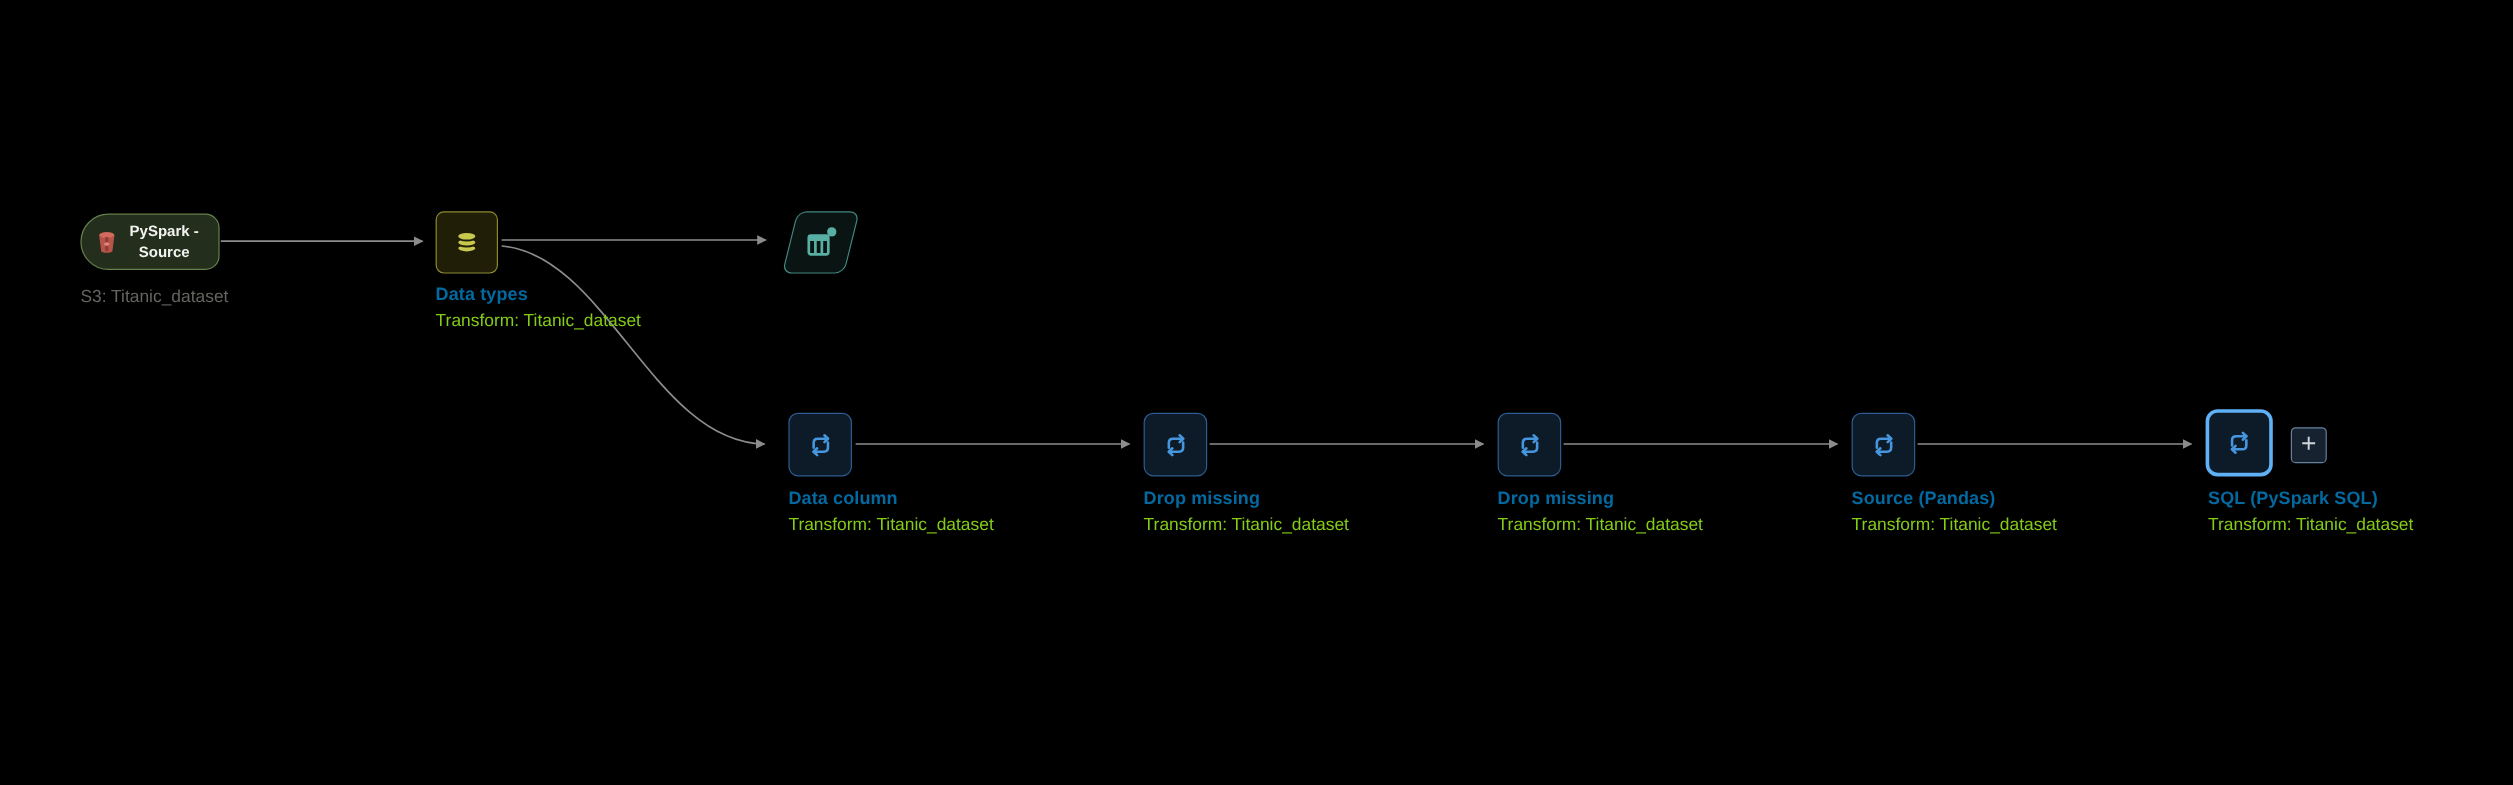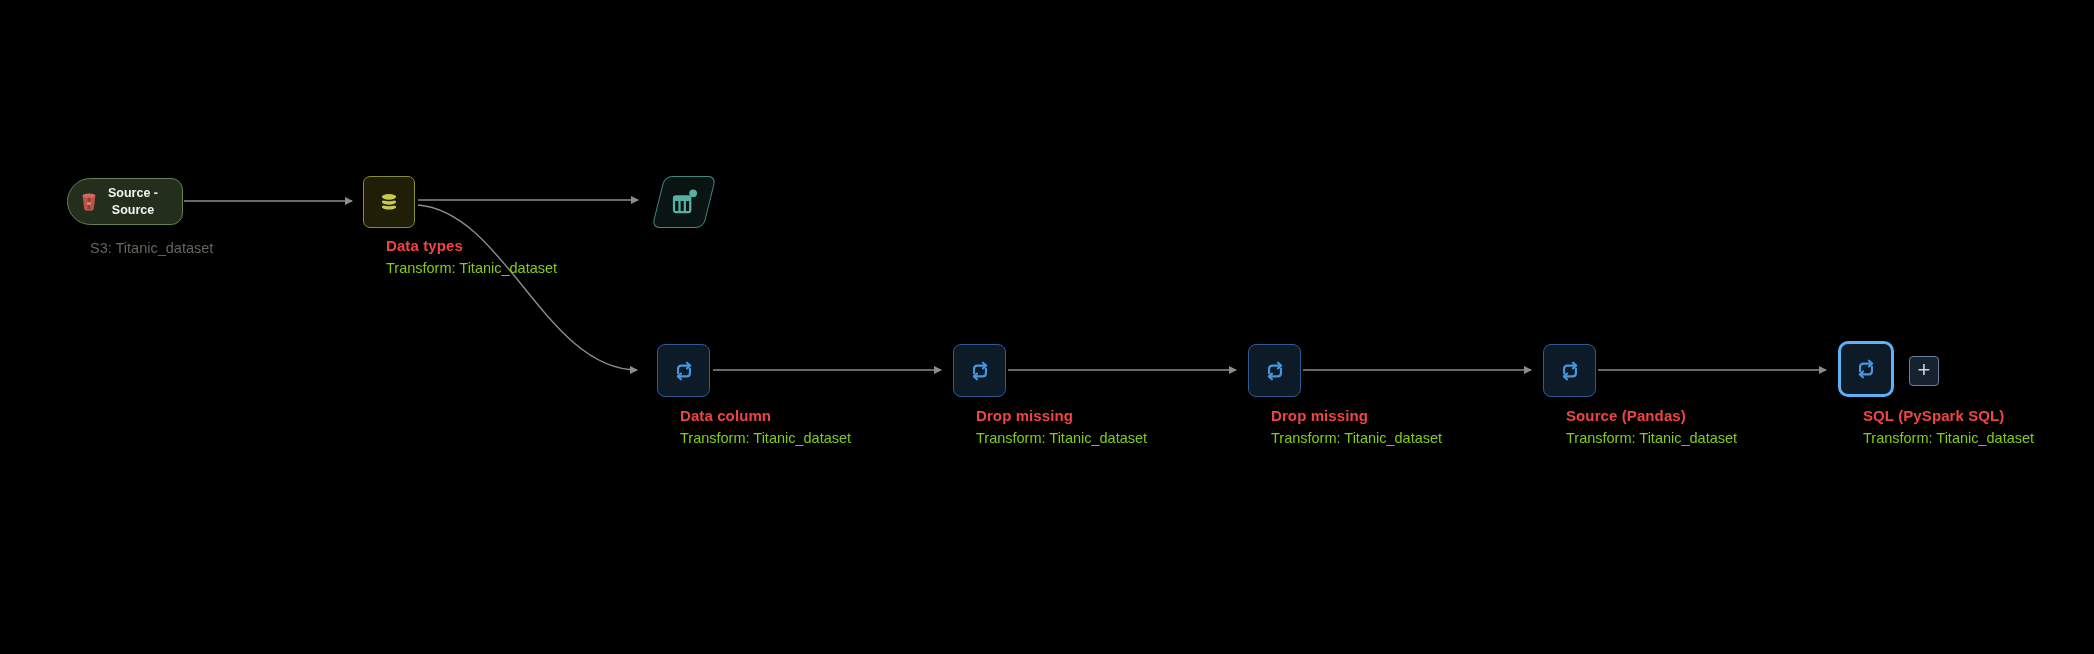--- a/index.html
+++ b/index.html
@@ -46,22 +46,22 @@
 
   
   .plus-btn{
     position:absolute;left:1909px;top:356px;width:30px;height:30px;
     background:#16222f;border:1.5px solid #64819e;border-radius:4px;
     box-sizing:border-box;color:#ced4d9;font-size:22px;line-height:25px;
     text-align:center;cursor:pointer;font-weight:400;
   }
 
   
-  .lbl{position:absolute;width:285px;margin-left:23px;}
-  .lbl .title{color:#ef4444;font-size:15px;font-weight:700;margin:0 0 6px 0;letter-spacing:.1px;}
+  .lbl{position:absolute;width:285px;}
+  .lbl .title{color:#0369a1;font-size:15px;font-weight:700;margin:0 0 6px 0;letter-spacing:.1px;}
   .lbl .sub{color:#84cc16;font-size:14.5px;font-weight:400;margin:0;}
   .lbl .sub.dim{color:#63675f;}
   .y1{top:237px}.y2{top:407px}
   .lx-src{left:67px}.lx-dt{left:363px}.lx-ts{left:658px}
   .lx0{left:657px}.lx1{left:953px}.lx2{left:1248px}.lx3{left:1543px}.lx4{left:1840px}
 </style>
 </head>
 <body>
 
 <div id="canvas">
@@ -86,21 +86,21 @@
   <div class="source-node">
     <span style="display:flex;">
       <svg width="24" height="24" viewBox="0 0 24 24">
         <path d="M5.6 5.8 C5.6 8.3 18.4 8.3 18.4 5.8 L16.7 19.2 C16.7 21.2 7.3 21.2 7.3 19.2 Z" fill="#b9544a"></path>
         <ellipse cx="12" cy="5.8" rx="6.4" ry="2.4" fill="#d26a5e"></ellipse>
         <rect x="10.7" y="7.6" width="2.6" height="11.6" fill="#8f3d36"></rect>
         <ellipse cx="12" cy="13.4" rx="2.3" ry="1.5" fill="#e0857a"></ellipse>
       </svg>
     </span>
     <span class="source-title">
-      <span>Source -</span><br>
+      <span>PySpark -</span><br>
       <span>Source</span>
     </span>
   </div>
   <div class="lbl lx-src" style="top:240px">
     <p class="sub dim">S3: Titanic_dataset</p>
   </div>
 
   <div class="sq dtypes">
     <span style="display:flex;">
       <svg width="28" height="28" viewBox="0 0 24 24">

